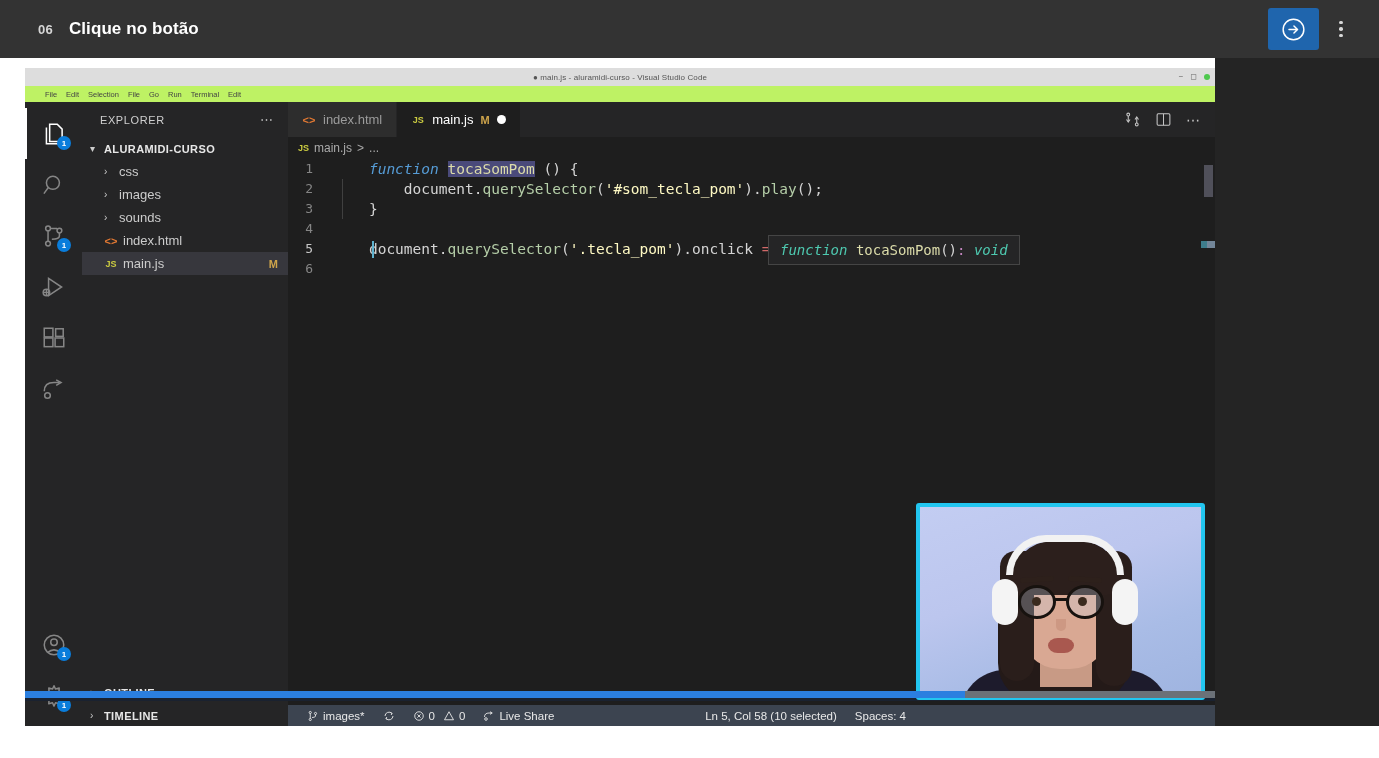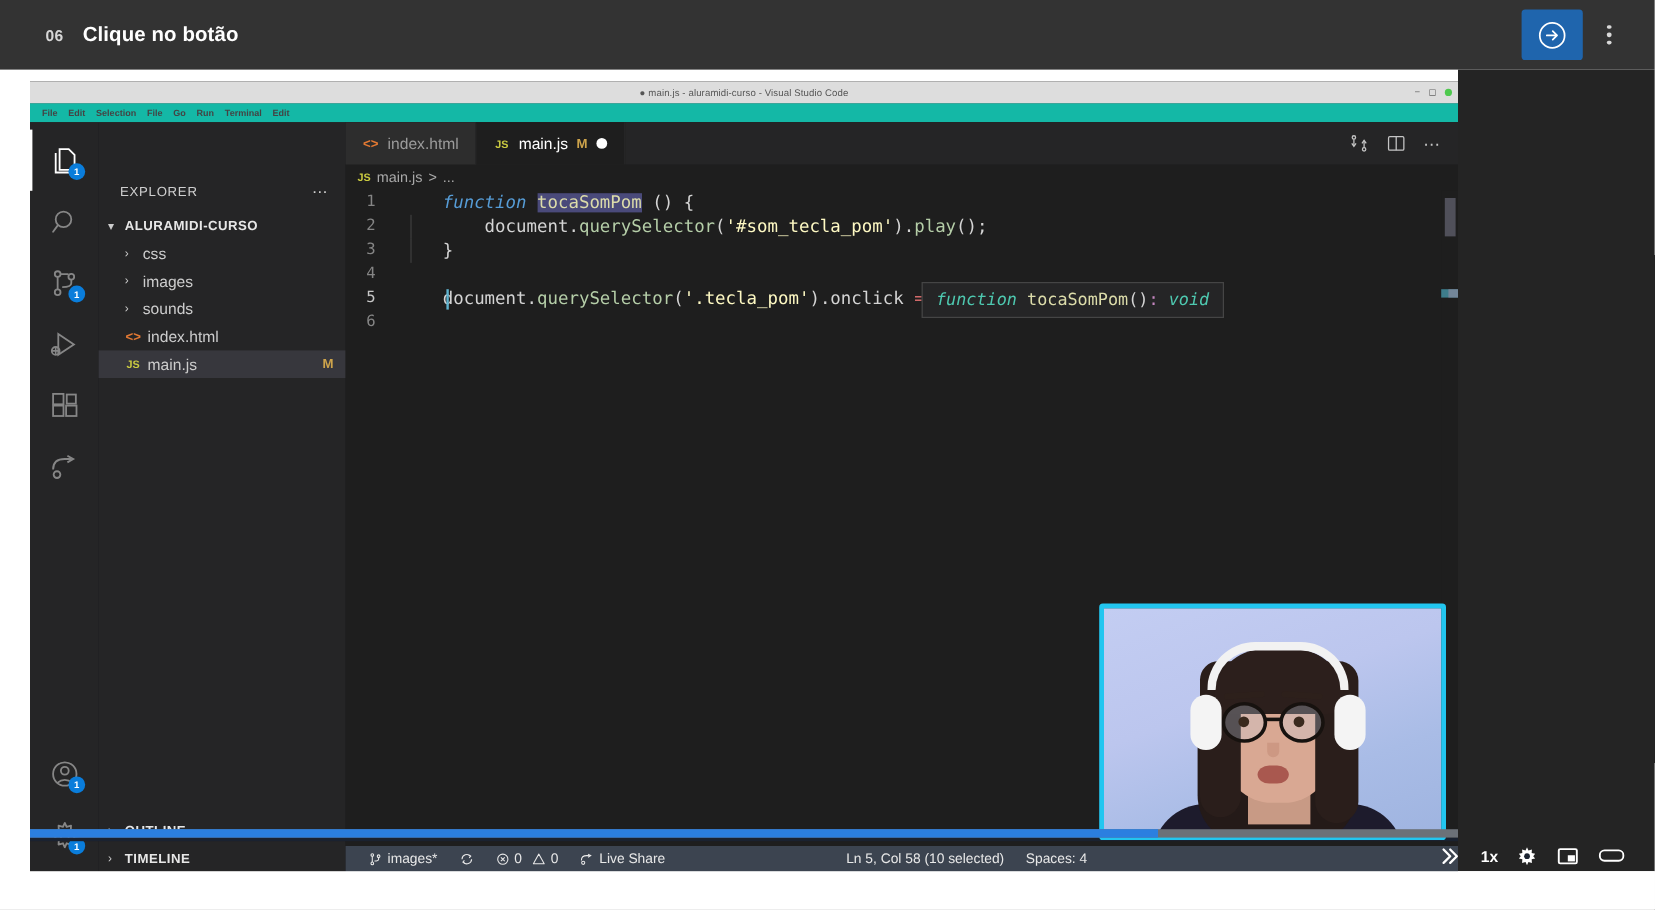--- a/index.html
+++ b/index.html
@@ -55,22 +55,22 @@
     position: absolute; left: 0; right: 0; text-align: center;
     font-size: 8px; color: #555; letter-spacing: .1px;
     font-family: "Liberation Sans", sans-serif;
   }
   .win-ctrls { position: absolute; right: 5px; display: flex; gap: 7px; align-items: center; }
   .win-ctrls span { font-size: 8px; color: #666; line-height: 1; }
   .win-dot { width: 6px; height: 6px; border-radius: 50%; background: #4ec94e; display:inline-block; }
 
   
   .vs-menubar {
-    height: 16px; background: #14b8a6; display: flex; align-items: center;
-    padding-left: 10px; gap: 9px; font-weight: bold;
+    height: 16px; background: #bef264; display: flex; align-items: center;
+    padding-left: 20px; gap: 9px;
   }
   .vs-menubar span { font-size: 7.5px; color: #444; }
 
   
   .vs-body { display: flex; height: 625px; background: #1e1e1e; }
 
   
   .activitybar {
     width: 57px; background: #252526; display: flex; flex-direction: column;
     align-items: center; padding-top: 6px; position: relative;
@@ -90,21 +90,20 @@
     min-width: 14px; height: 14px; border-radius: 7px;
     display: flex; align-items: center; justify-content: center; padding: 0 3px;
   }
   .act-bottom { margin-top: auto; padding-bottom: 6px; display:flex; flex-direction:column; }
 
   
   .sidebar { width: 206px; background: #252526; display: flex; flex-direction: column; }
   .sb-header {
     height: 35px; display: flex; align-items: center; justify-content: space-between;
     padding: 0 14px 0 18px;
-    margin-top: 40px;
   }
   .sb-header-title { color: #cfcfcf; font-size: 11px; letter-spacing: .6px; }
   .sb-dots { color: #cfcfcf; font-size: 13px; letter-spacing: 1px; cursor: pointer; }
   .sb-section {
     height: 23px; display: flex; align-items: center; padding-left: 8px; gap: 4px; cursor: pointer;
   }
   .sb-section-label { color: #e7e7e7; font-size: 11px; font-weight: bold; letter-spacing: .4px; }
   .tree-row {
     height: 23px; display: flex; align-items: center; padding-left: 22px; gap: 5px; cursor: pointer;
     color: #cccccc; font-size: 13px;
@@ -537,40 +536,15 @@
     <div class="cam-hb"></div>
     <div class="cam-ear-l"></div>
     <div class="cam-ear-r"></div>
   </div>
 
   <div class="progress">
     <div class="progress-fill" id="progress-fill" style="width: 940.1px; background: rgb(43, 127, 224);"></div>
   </div>
   <div class="progress-sep"></div>
 
-  <div class="pctrls">
-    <div class="pbtn">
-      <svg width="19" height="19" viewBox="0 0 24 24">
-        <path d="M5 5 L12 12 L5 19 M12 5 L19 12 L12 19" fill="none" stroke="#ffffff" stroke-width="2.4" stroke-linecap="round" stroke-linejoin="round"></path>
-      </svg>
-    </div>
-    <div class="pbtn speed">1x</div>
-    <div class="pbtn">
-      <svg width="17" height="17" viewBox="0 0 24 24">
-        <path d="M12 1.5 L13.7 5.2 L17.8 4 L17.5 8.3 L21.6 9.2 L19.3 12 L21.6 14.8 L17.5 15.7 L17.8 20 L13.7 18.8 L12 22.5 L10.3 18.8 L6.2 20 L6.5 15.7 L2.4 14.8 L4.7 12 L2.4 9.2 L6.5 8.3 L6.2 4 L10.3 5.2 Z" fill="#ffffff"></path>
-        <circle cx="12" cy="12" r="3.4" fill="#1a2230"></circle>
-      </svg>
-    </div>
-    <div class="pbtn">
-      <svg width="19" height="19" viewBox="0 0 24 24">
-        <rect x="2.5" y="4.5" width="19" height="15" rx="1.5" fill="none" stroke="#ffffff" stroke-width="2"></rect>
-        <rect x="12" y="11" width="7.5" height="6.5" fill="#ffffff"></rect>
-      </svg>
-    </div>
-    <div class="pbtn">
-      <svg width="22" height="14" viewBox="0 0 28 16">
-        <rect x="1.5" y="2.5" width="25" height="11" rx="5" fill="none" stroke="#ffffff" stroke-width="2"></rect>
-      </svg>
-    </div>
-  </div>
 
   <div class="bottom-strip"></div>
 </div>
 
 </body></html>

